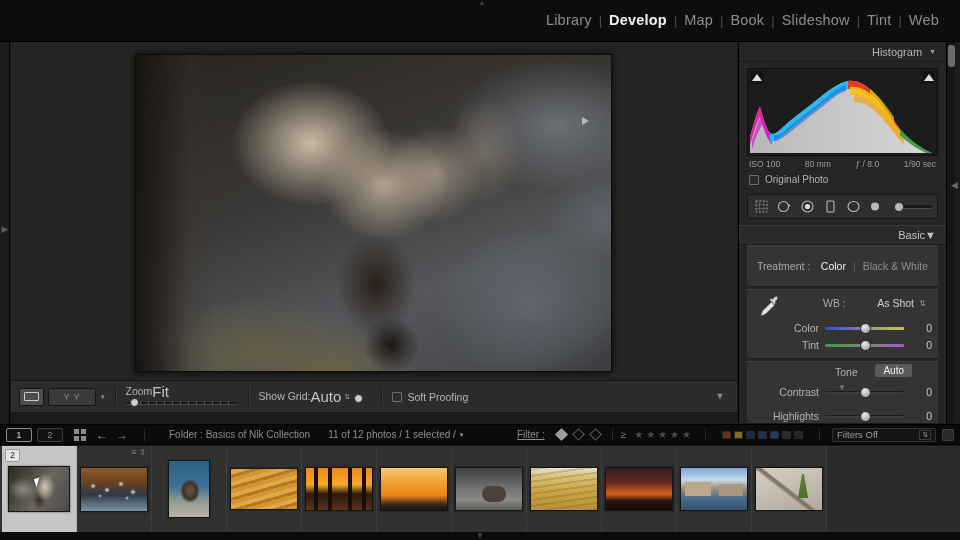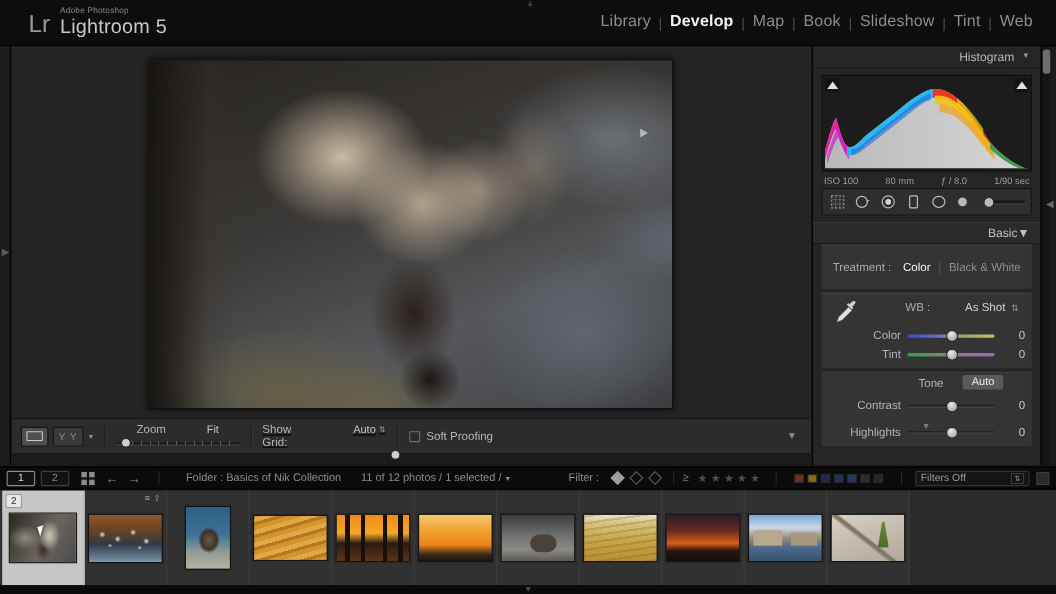--- a/index.html
+++ b/index.html
@@ -112,27 +112,27 @@
   }
   .tb-group { display: flex; align-items: center; height: 22px; }
   .tb-sep { width: 1px; height: 17px; background: #1d1d1d; margin: 0 10px; box-shadow: 1px 0 0 #3b3b3b; }
   .view-btn {
     width: 25px; height: 18px; border: 1px solid #141414; border-radius: 2px;
     background: #4e4e4e; display: flex; align-items: center; justify-content: center;
     margin-right: 4px;
   }
   .view-btn .inner { width: 15px; height: 9px; border: 1px solid #c9c9c9; border-radius: 1px; }
   .view-btn2 {
-    width: 28px; height: 18px; border: 1px solid #141414; border-radius: 2px;
+    width: 48px; height: 18px; border: 1px solid #141414; border-radius: 2px;
     background: #3a3a3a; display: flex; align-items: center; justify-content: center; gap: 2px;
   }
   .yy { font-size: 9px; color: #8c8c8c; letter-spacing: 1px; }
   .tb-caret { color: #9a9a9a; font-size: 7px; margin-left: 5px; }
   .tb-label { font-size: 10.5px; color: #b4b4b4; }
-  .tb-value { font-size: 10px; color: #c4c4c4; padding-left: 37px; }
+  .tb-value { font-size: 15px; color: #c4c4c4; }
   .slider-track {
     position: relative; height: 2px; background: #1a1a1a;
     box-shadow: 0 1px 0 #474747; border-radius: 1px;
   }
   .slider-knob {
     position: absolute; top: -4px; width: 9px; height: 9px; border-radius: 50%;
     background: #cfcfcf; border: 1px solid #2a2a2a;
   }
   .tick-row {
     position: absolute; top: -1px; left: 14px; right: 6px; height: 4px;
@@ -291,21 +291,21 @@
   #grid-icon { display: grid; grid-template-columns: 5px 5px; grid-gap: 2px; margin: 0 10px 0 6px; }
   #grid-icon i { width: 5px; height: 5px; background: #8c8c8c; display: block; }
   .nav-arrow { color: #8e8e8e; font-size: 12px; margin-right: 8px; }
   .vsep { width: 1px; height: 13px; background: #272727; margin: 0 8px; }
   #strip-folder { color: #8d8d8d; margin-left: 16px; }
   #strip-count { color: #8d8d8d; margin-left: 18px; }
   #strip-filename { color: #e2e2e2; }
   #strip-file-caret { color: #9a9a9a; font-size: 7px; margin-left: 4px; }
 
   #filter-area { margin-left: auto; display: flex; align-items: center; gap: 0; }
-  #filter-label { color: #8d8d8d; margin-right: 8px; }
+  #filter-label { color: #8d8d8d; margin-right: 8px; text-decoration: underline; }
   .flag { width: 9px; height: 9px; transform: rotate(45deg); margin: 0 4px; border: 1px solid #5e5e5e; }
   .flag.on { background: #9d9d9d; border-color: #9d9d9d; }
   .stars { display: flex; align-items: center; gap: 3px; margin: 0 6px; color: #4d4d4d; font-size: 10px; }
   .ge { color: #7b7b7b; font-size: 10px; margin-right: 2px; }
   .labels { display: flex; gap: 3px; margin: 0 8px; }
   .labels i { width: 9px; height: 8px; display: block; border: 1px solid #2a2a2a; border-radius: 1px; }
   #filters-off {
     width: 104px; height: 14px; background: #141414; border: 1px solid #333;
     border-radius: 2px; display: flex; align-items: center; padding: 0 4px;
     font-size: 9.5px; color: #9a9a9a; margin-left: 4px;
@@ -352,27 +352,20 @@
   }
 </style>
 </head>
 <body>
 
 <div id="app">
 
   <div id="topbar">
     <div id="topbar-collapse">▲</div>
 
-    <div id="identity">
-      <div id="lr-mark">Lr</div>
-      <div id="identity-text">
-        <div id="adobe-line">Adobe Photoshop</div>
-        <div id="product-line">Lightroom 5</div>
-      </div>
-    </div>
 
     <div id="modules">
       <span class="module">Library</span>
       <span class="module-sep">|</span>
       <span class="module active">Develop</span>
       <span class="module-sep">|</span>
       <span class="module">Map</span>
       <span class="module-sep">|</span>
       <span class="module">Book</span>
       <span class="module-sep">|</span>
@@ -404,33 +397,33 @@
       </div>
       <div class="view-btn2">
         <span class="yy">Y Y</span>
       </div>
       <span class="tb-caret">▾</span>
     </div>
 
     <div class="tb-sep"></div>
 
     <div class="tb-group" style="flex-direction:column;align-items:stretch;width:112px;">
-      <div style="display:flex;justify-content:center;line-height:11px;">
+      <div style="display:flex;justify-content:flex-start;line-height:11px;">
         <span class="tb-label">Zoom</span>
         <span class="tb-value">Fit</span>
       </div>
       <div class="slider-track" style="margin-top:5px;">
         <div class="tick-row"></div>
         <div class="slider-knob" style="left:4px;"></div>
       </div>
     </div>
 
     <div class="tb-sep"></div>
 
-    <div class="tb-group" style="flex-direction:column;align-items:flex-end;width:112px;text-decoration:underline;">
+    <div class="tb-group" style="flex-direction:row;align-items:center;width:112px;">
       <div style="display:flex;justify-content:space-between;line-height:11px;">
         <span class="tb-label">Show Grid:</span>
         <span class="tb-value">Auto</span>
         <span class="tb-caret" style="margin-left:3px;">⇅</span>
       </div>
       <div class="slider-track" style="margin-top:5px;">
         <div class="slider-knob" style="left:4px;"></div>
       </div>
     </div>
 
@@ -480,20 +473,24 @@
         </div>
     </div>
 
     <div id="histo-meta">
       <span>ISO 100</span>
       <span>80 mm</span>
       <span>ƒ / 8.0</span>
       <span>1/90 sec</span>
     </div>
 
+    <div id="original-photo-row">
+      <div class="chk"></div>
+      <span>Original Photo</span>
+    </div>
 
     <div id="toolstrip">
       <div class="tool">
         <svg width="15" height="15" viewBox="0 0 15 15">
             <rect x="2" y="2" width="11" height="11" fill="none" stroke="#9a9a9a" stroke-width="1" stroke-dasharray="2 1.5"></rect>
             <path d="M5.5 1v13M9.5 1v13M1 5.5h13M1 9.5h13" stroke="#6e6e6e" stroke-width=".6"></path>
           </svg>
       </div>
       <div class="tool">
         <svg width="15" height="15" viewBox="0 0 15 15">

